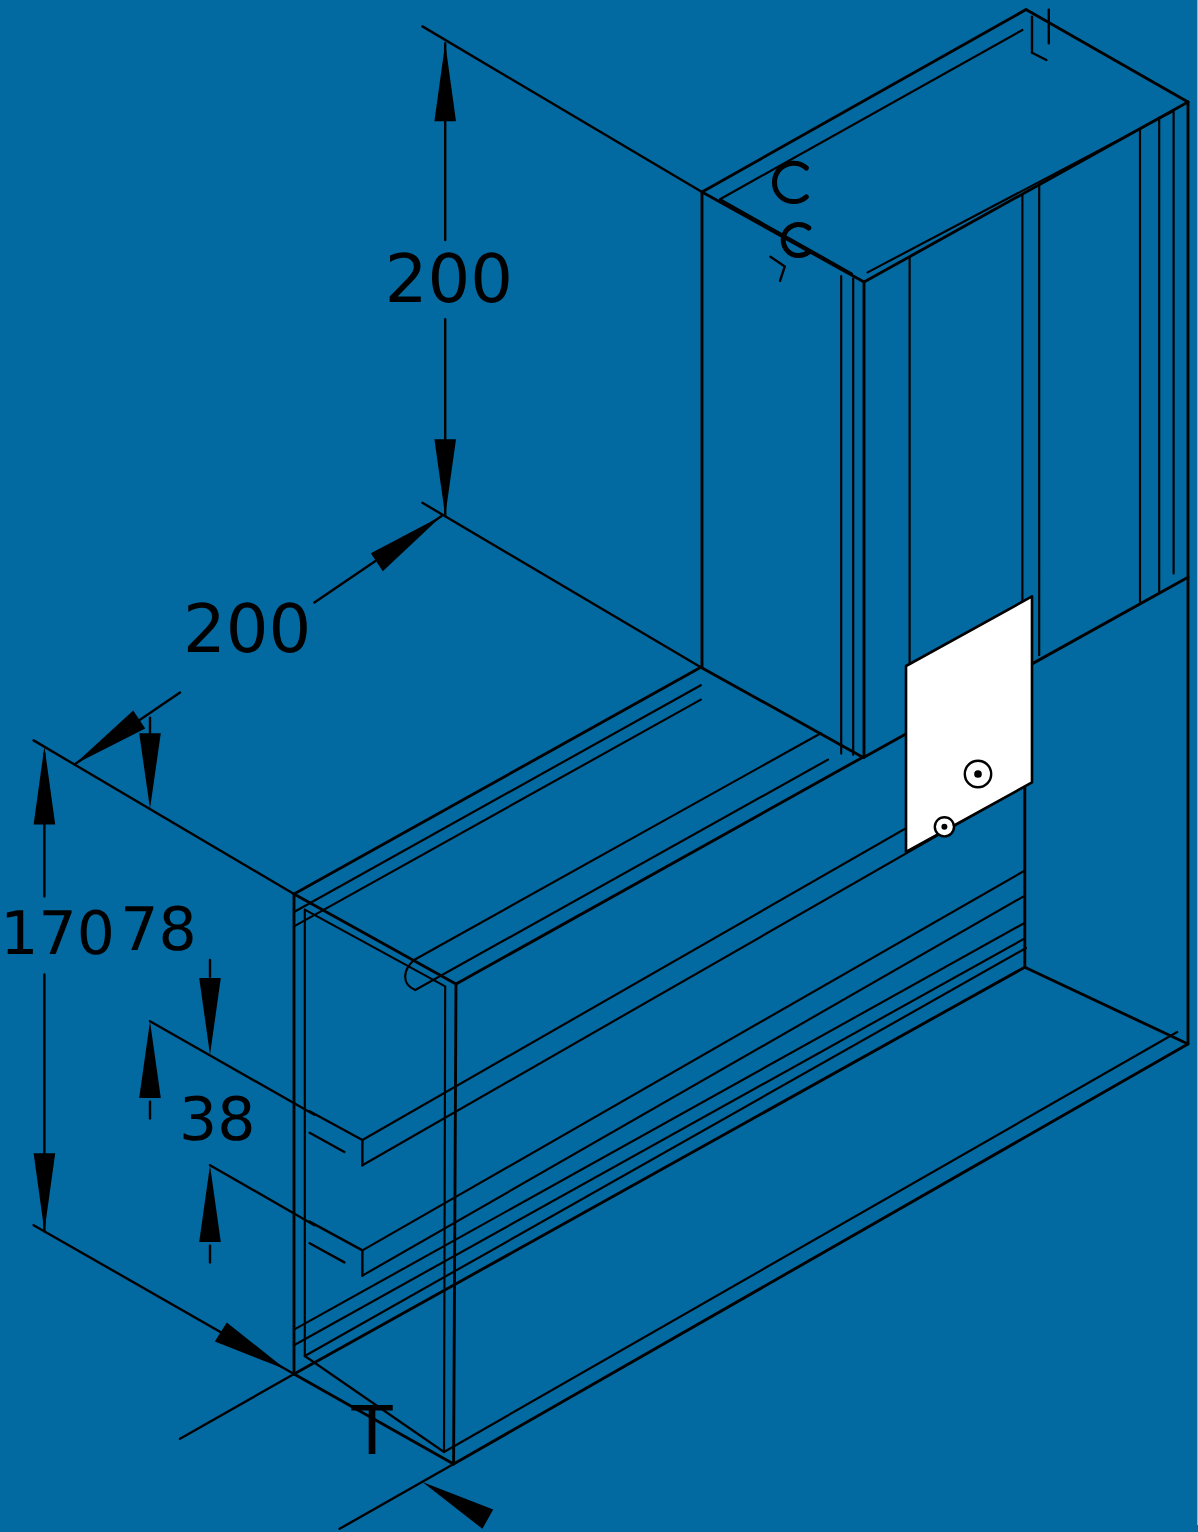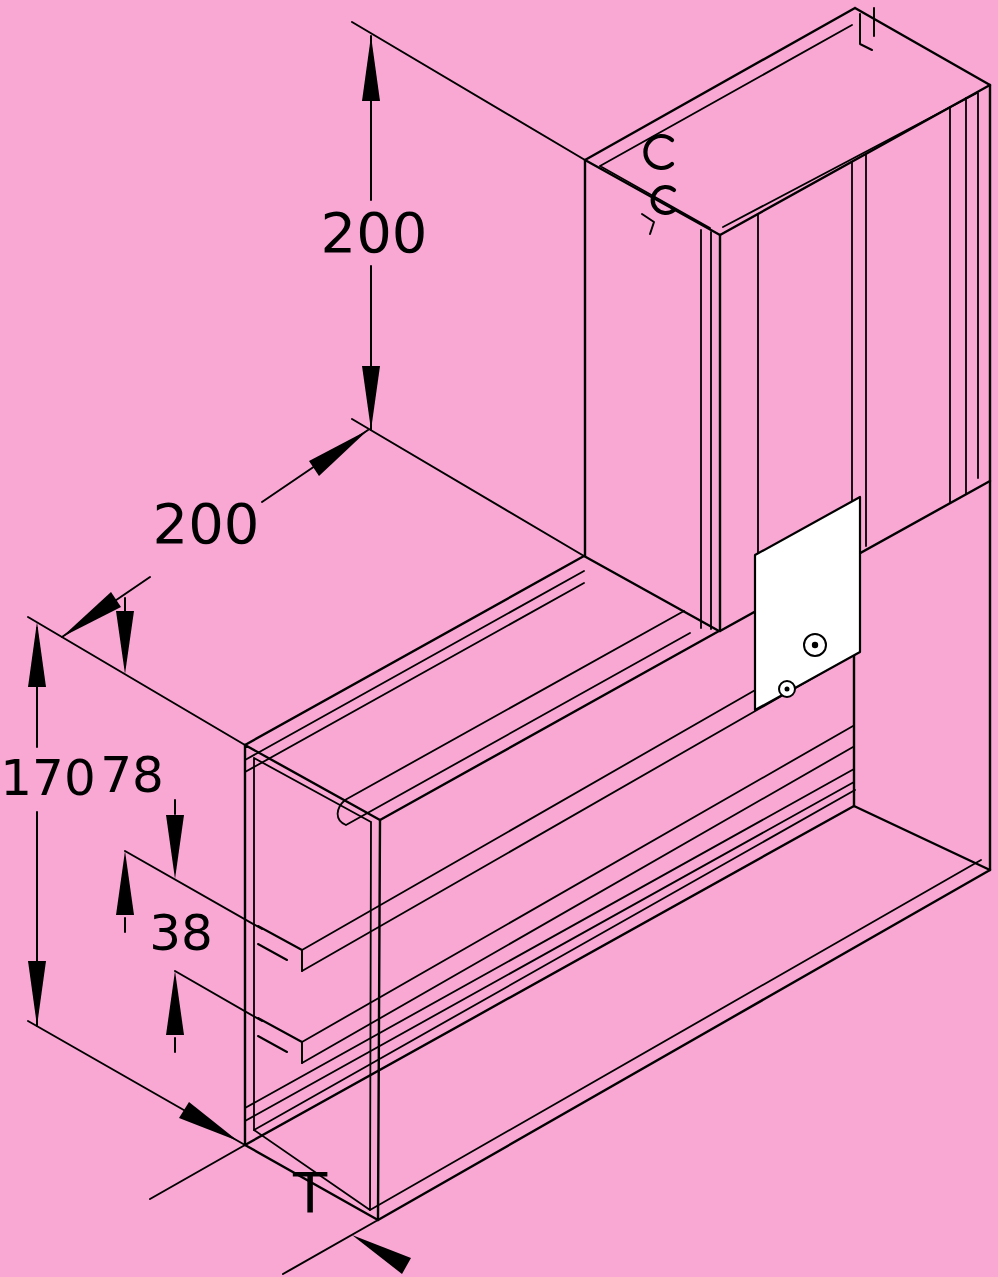--- a/index.html
+++ b/index.html
@@ -1,16 +1,16 @@
 <!DOCTYPE html>
 <html><head>
 <meta charset="utf-8">
 <style>
   html,body{margin:0;padding:0;background:#ffffff;}
-  .stage{width:998px;height:1277px;position:relative;background:#f9a8d4;overflow:hidden;}
+  .stage{width:998px;height:1277px;position:relative;background:#0369a1;overflow:hidden;}
   svg{display:block;}
   .dim-text{font-family:"DejaVu Sans","Liberation Sans",sans-serif;fill:#000;}
   .big{font-size:56px;}
   .mid{font-size:50px;}
   .outline{stroke:#000;stroke-width:2.4;fill:none;stroke-linecap:round;stroke-linejoin:round;}
   .thin{stroke:#000;stroke-width:1.8;fill:none;stroke-linecap:round;stroke-linejoin:round;}
   .det{stroke:#000;stroke-width:2.0;fill:none;stroke-linecap:round;stroke-linejoin:round;}
   .clip{stroke:#000;stroke-width:4.2;fill:none;stroke-linecap:round;}
   .dim{stroke:#000;stroke-width:2.0;fill:none;stroke-linecap:round;}
   .arr{fill:#000;stroke:none;}

